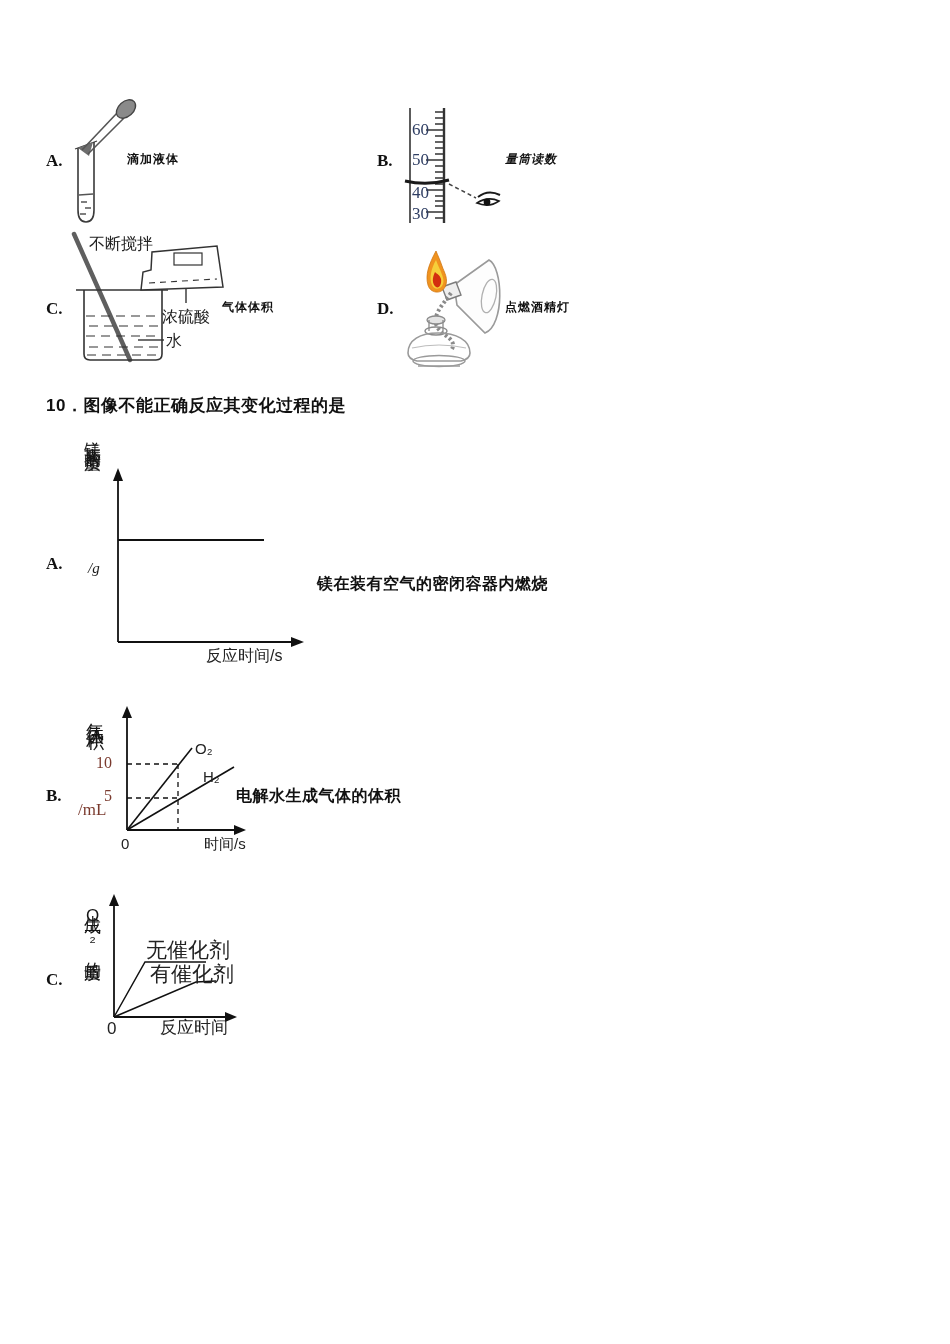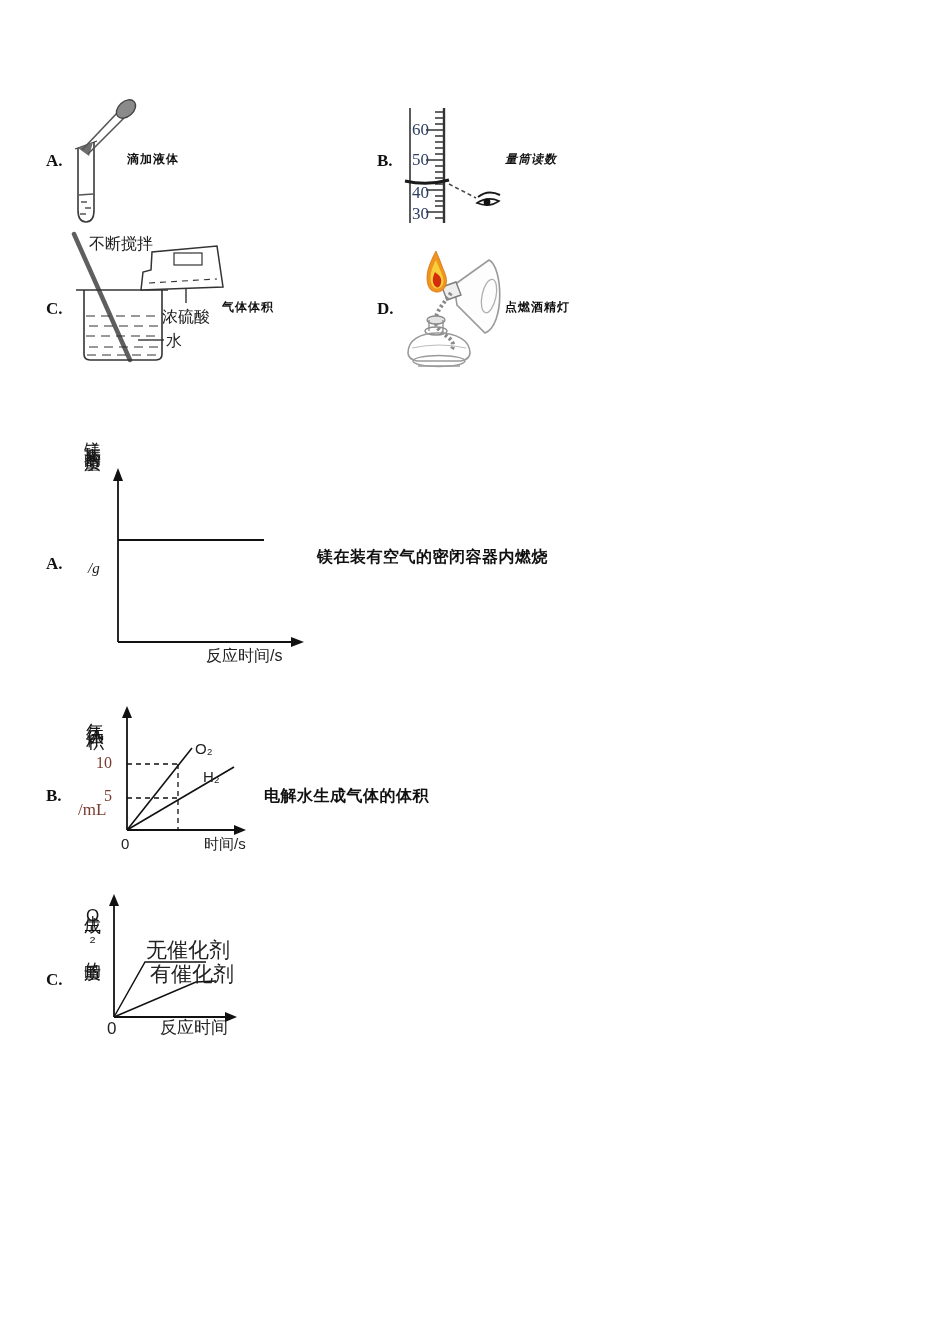--- a/index.html
+++ b/index.html
@@ -107,54 +107,57 @@
     <ellipse cx="38" cy="75" rx="9" ry="4" fill="#e4e4e4" stroke="#8a8a8a" stroke-width="1.3"></ellipse>
     <path d="M31,75 L31,86 M45,75 L45,86" stroke="#8a8a8a" stroke-width="1.3"></path>
     <ellipse cx="38" cy="86" rx="11" ry="4" fill="none" stroke="#8a8a8a" stroke-width="1.3"></ellipse>
     <path d="M10,108 C10,95 22,88 40,88 C58,88 72,95 72,108 Q72,114 63,116 L19,116 Q10,114 10,108 Z" fill="none" stroke="#9a9a9a" stroke-width="1.6"></path>
     <path d="M14,103 Q41,97 68,103" fill="none" stroke="#bdbdbd" stroke-width="1.2"></path>
     <ellipse cx="41" cy="116" rx="26" ry="5.5" fill="none" stroke="#9a9a9a" stroke-width="1.5"></ellipse>
     <path d="M20,121 L62,121" stroke="#9a9a9a" stroke-width="1.4"></path>
   </svg>
   <span class="abs boldlabel" style="left:505px;top:299px;font-family:Liberation Mono, monospace;">点燃酒精灯</span>
 
+  <div class="abs qline" style="left:46px;top:394px;">
+    <span>10．</span><span>图像不能正确反应其变化过程的是</span>
+  </div>
 
   <div class="abs vlabel" style="left:84px;top:428px;height:134px;">镁元素的质量</div>
   <span class="abs" style="left:88px;top:560px;font-family:'Liberation Serif',serif;font-style:italic;font-size:15px;">/g</span>
   <span class="abs letter" style="left:46px;top:554px;">A.</span>
   <svg class="abs" style="left:106px;top:466px;" width="200" height="190" viewBox="0 0 200 190">
     <line x1="12" y1="176" x2="12" y2="12" stroke="#111" stroke-width="1.8"></line>
     <polygon points="12,2 7,15 17,15" fill="#111"></polygon>
     <line x1="12" y1="176" x2="188" y2="176" stroke="#111" stroke-width="1.8"></line>
     <polygon points="198,176 185,171 185,181" fill="#111"></polygon>
     <line x1="12" y1="74" x2="158" y2="74" stroke="#111" stroke-width="2.2"></line>
   </svg>
   <span class="abs axis-mid" style="left:206px;top:646px;">反应时间/s</span>
-  <span class="abs caption" style="left:317px;top:547px;text-align:center;">镁在装有空气的密闭容器内燃烧</span>
+  <span class="abs caption" style="left:317px;top:574px;text-align:center;">镁在装有空气的密闭容器内燃烧</span>
 
   <div class="abs vlabel" style="left:86px;top:708px;height:92px;font-size:18px;letter-spacing:4px;">气体体积</div>
   <span class="abs maroon" style="left:78px;top:800px;font-size:17px;">/mL</span>
   <span class="abs maroon" style="left:96px;top:754px;font-size:16px;">10</span>
   <span class="abs maroon" style="left:104px;top:787px;font-size:16px;">5</span>
   <span class="abs letter" style="left:46px;top:786px;">B.</span>
   <svg class="abs" style="left:112px;top:703px;" width="140" height="140" viewBox="0 0 140 140">
     <line x1="15" y1="127" x2="15" y2="12" stroke="#111" stroke-width="1.8"></line>
     <polygon points="15,3 10,15 20,15" fill="#111"></polygon>
     <line x1="15" y1="127" x2="124" y2="127" stroke="#111" stroke-width="1.8"></line>
     <polygon points="134,127 122,122 122,132" fill="#111"></polygon>
     <path d="M15,61 L66,61 M15,95 L66,95" stroke="#111" stroke-width="1.3" stroke-dasharray="5,4"></path>
     <path d="M66,61 L66,127" stroke="#111" stroke-width="1.3" stroke-dasharray="5,4"></path>
     <line x1="15" y1="127" x2="80" y2="45" stroke="#111" stroke-width="1.6"></line>
     <line x1="15" y1="127" x2="122" y2="64" stroke="#111" stroke-width="1.6"></line>
     <text x="83" y="51" font-size="15" fill="#222">O₂</text>
     <text x="91" y="79" font-size="15" fill="#222">H₂</text>
   </svg>
   <span class="abs axis-small" style="left:121px;top:835px;">0</span>
   <span class="abs axis-small" style="left:204px;top:835px;">时间/s</span>
-  <span class="abs caption" style="left:264px;top:786px;">电解水生成气体的体积</span>
+  <span class="abs caption" style="left:236px;top:786px;">电解水生成气体的体积</span>
 
   <div class="abs vlabel" style="left:84px;top:902px;height:130px;letter-spacing:2px;">生成O₂的质量</div>
   <span class="abs letter" style="left:46px;top:970px;">C.</span>
   <svg class="abs" style="left:103px;top:893px;" width="140" height="145" viewBox="0 0 140 145">
     <line x1="11" y1="124" x2="11" y2="10" stroke="#111" stroke-width="1.8"></line>
     <polygon points="11,1 6,13 16,13" fill="#111"></polygon>
     <line x1="11" y1="124" x2="124" y2="124" stroke="#111" stroke-width="1.8"></line>
     <polygon points="134,124 122,119 122,129" fill="#111"></polygon>
     <path d="M11,124 L42,69 L103,69" fill="none" stroke="#111" stroke-width="1.5"></path>
     <path d="M11,124 L93,89 L113,88" fill="none" stroke="#111" stroke-width="1.5"></path>

